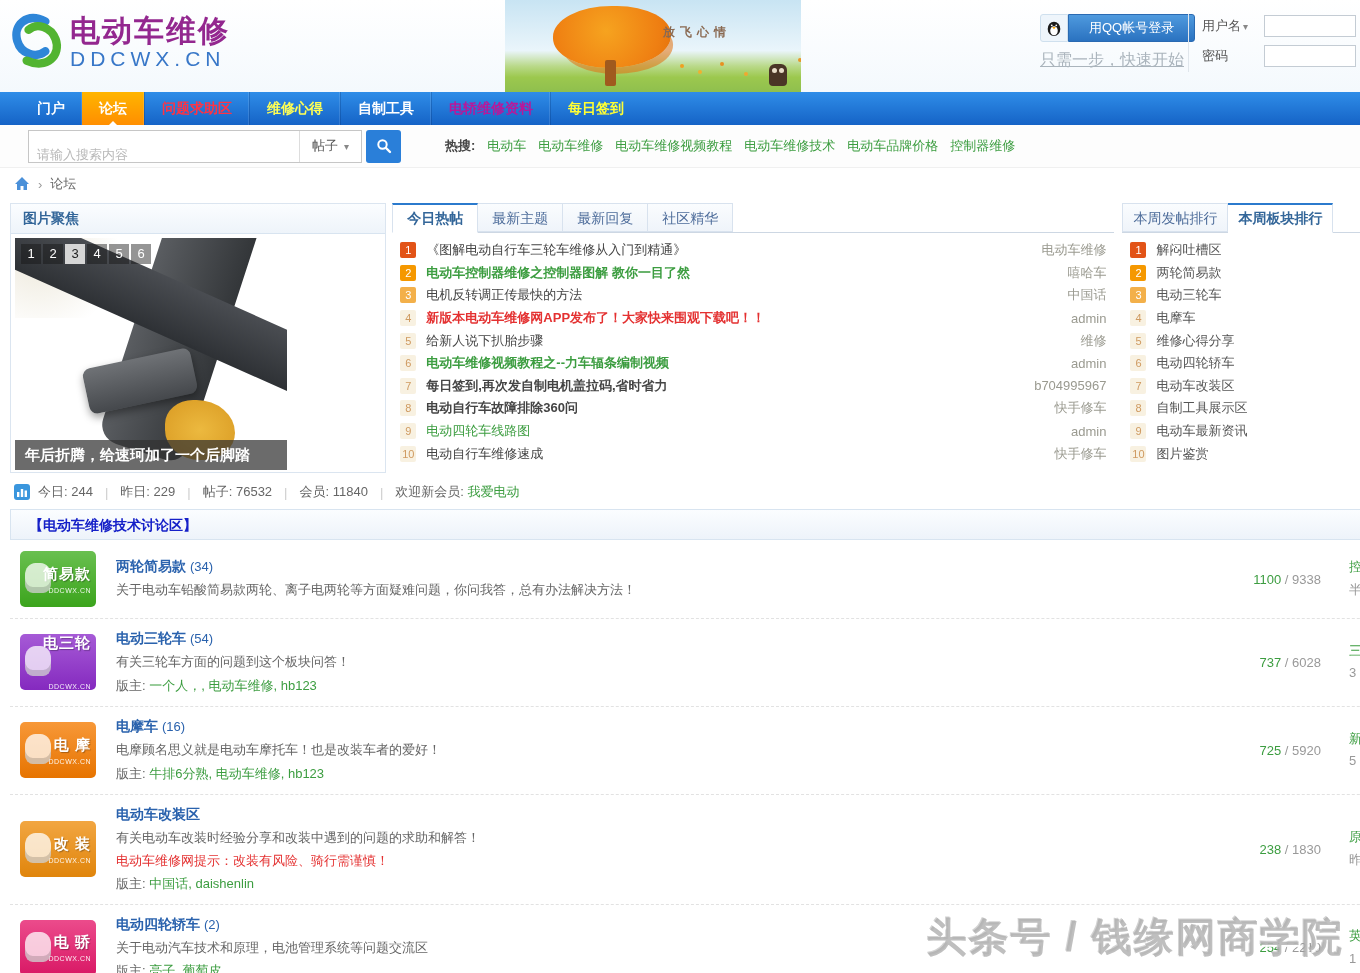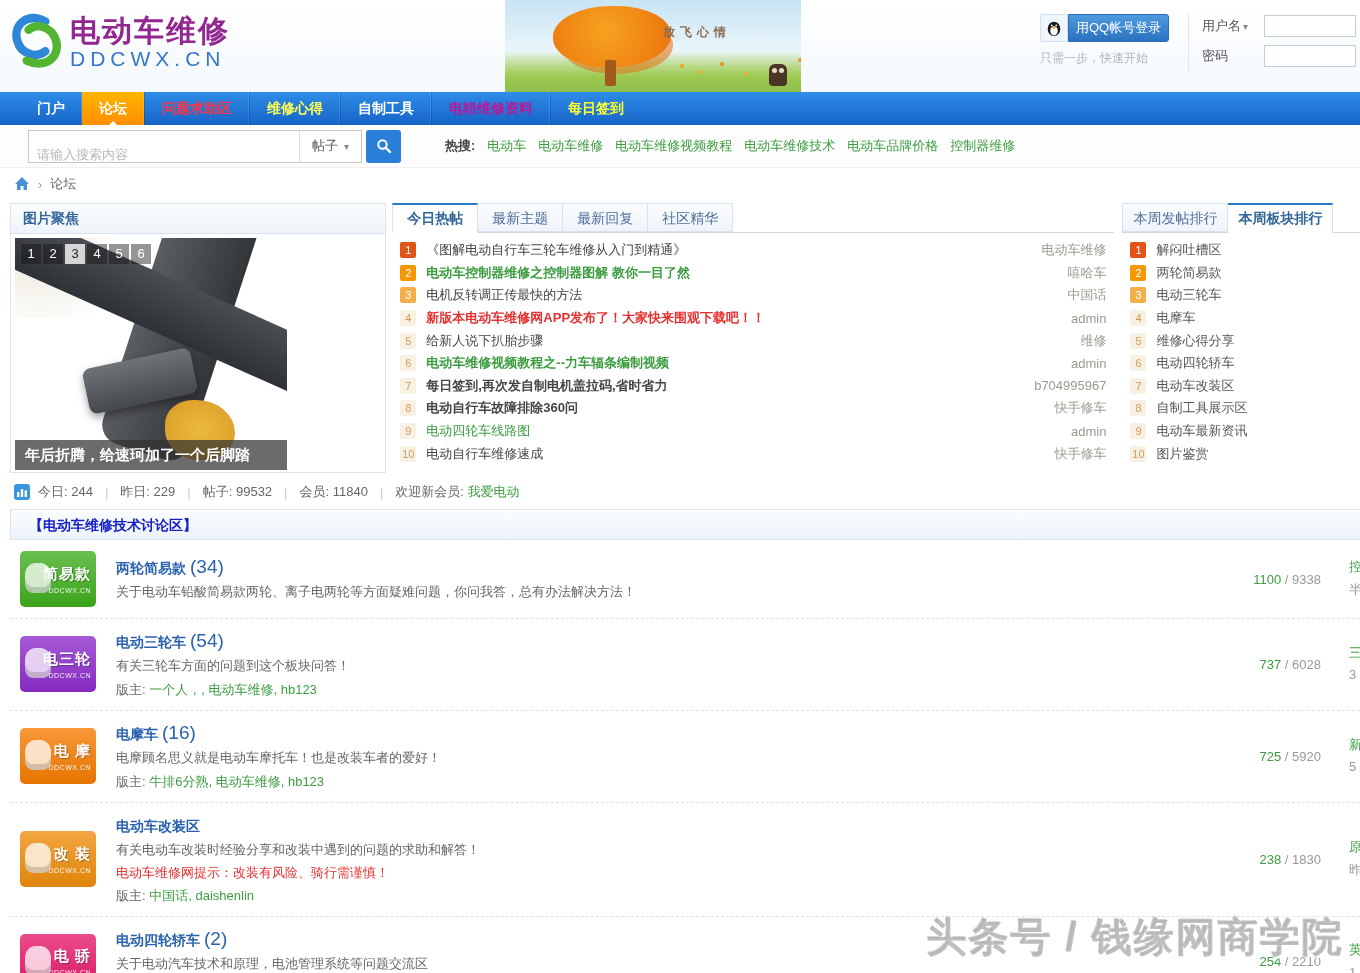--- a/index.html
+++ b/index.html
@@ -18,22 +18,22 @@
 .tree-canopy { position:absolute; left:48px; top:6px; width:118px; height:62px; background:radial-gradient(circle at 45% 40%, #f6a31f, #ef7f12 70%, #e2700c); border-radius:52% 48% 55% 50%; box-shadow:6px 10px 0 -4px rgba(226,112,12,.55); }
 .tree-trunk { position:absolute; left:100px; top:60px; width:11px; height:26px; background:#a05a1e; border-radius:2px; }
 .banner-slogan { position:absolute; right:70px; top:24px; font-size:12px; color:#8a6a52; letter-spacing:5px; font-weight:bold; }
 .owl { position:absolute; right:14px; bottom:6px; width:18px; height:22px; background:#4a3526; border-radius:6px 6px 4px 4px; }
 .owl:before { content:""; position:absolute; left:3px; top:4px; width:5px; height:5px; background:#e8dcc8; border-radius:50%; box-shadow:7px 0 0 #e8dcc8; }
 .leaf-dots { position:absolute; left:175px; top:64px; width:4px; height:4px; background:#f0a020; border-radius:50%;
   box-shadow:18px 6px 0 #f0b030, 40px -2px 0 #e89020, 64px 8px 0 #f0a830, 90px 2px 0 #f0b040, 118px -6px 0 #e89828, 140px 4px 0 #f0a830; }
 .login-area { position:absolute; right:0; top:14px; width:320px; }
 .qq-row { display:flex; align-items:center; }
 .qq-icon-box { width:28px; height:28px; background:#eef5fb; border:1px solid #cfe0ee; border-radius:3px 0 0 3px; display:flex; align-items:center; justify-content:center; }
-.qq-btn { height:28px; padding:0 7px; background:linear-gradient(#4f9ade,#2a72c0); color:#fff; border:1px solid #2a6ab2; border-radius:0 3px 3px 0; font-size:13px; line-height:26px; cursor:pointer; }
-.qq-hint { color:#aab4bc; font-size:12px; margin-top:8px; }
+.qq-btn { height:28px; padding:0 20px; background:linear-gradient(#4f9ade,#2a72c0); color:#fff; border:1px solid #2a6ab2; border-radius:0 3px 3px 0; font-size:13px; line-height:26px; cursor:pointer; }
+.qq-hint { color:#aab4bc; font-size:16px; margin-top:8px;text-decoration:underline; }
 .login-divider { position:absolute; left:148px; top:0; width:1px; height:58px; background:#e0e6ec; }
 .login-fields { position:absolute; left:162px; top:0; }
 .login-field-row { display:flex; align-items:center; height:24px; margin-bottom:6px; }
 .login-label { width:62px; color:#555; font-size:13px; }
 .caret { color:#888; font-size:10px; margin-left:2px; }
 .login-input { width:92px; height:22px; border:1px solid #c4ccd4; background:#fff; padding:0 4px; font-size:12px; }
 
 
 .nav { height:33px; background:linear-gradient(#2f8de8,#1563c6); display:flex; align-items:stretch; padding-left:20px; position:relative; }
 .nav-item { position:relative; display:flex; align-items:center; padding:0 17px; font-size:14px; font-weight:bold; text-decoration:none; cursor:pointer; }
@@ -108,21 +108,21 @@
 .sec-hd { height:31px; line-height:30px; padding-left:18px; background:linear-gradient(#fbfdff,#edf3fa); border:1px solid #d8e4f0; color:#1520c8; font-weight:bold; font-size:14px; }
 .forum-row { display:flex; align-items:center; padding:11px 0; }
 .forum-row + .forum-row { border-top:1px dashed #e2e2e2; }
 .f-icon { position:relative; flex:none; width:76px; height:56px; margin-left:10px; border-radius:5px; overflow:hidden; cursor:pointer;
   background-image:linear-gradient(rgba(255,255,255,.22), rgba(0,0,0,.06)); display:flex; flex-direction:column; justify-content:center; align-items:flex-end; padding-right:5px; }
 .f-icon .veh { position:absolute; left:5px; top:12px; width:26px; height:30px; background:rgba(255,255,255,.75); border-radius:40% 40% 30% 30%; box-shadow:inset 0 -6px 0 rgba(0,0,0,.15); }
 .f-icon-label { color:#fff; font-weight:bold; font-size:15px; letter-spacing:1px; text-shadow:1px 1px 1px rgba(0,0,0,.3); }
 .f-icon-domain { color:rgba(255,255,255,.9); font-size:7px; letter-spacing:.5px; margin-top:3px; }
 .f-info { flex:none; width:1075px; margin-left:20px; }
 .f-title { color:#2a62ad; font-size:14px; font-weight:bold; text-decoration:none; cursor:pointer; }
-.f-count { color:#2a62ad; font-weight:normal; font-size:19px; margin-left:4px; }
+.f-count { color:#2a62ad; font-weight:normal; font-size:13px; margin-left:4px; }
 .f-desc { color:#666; margin-top:5px; line-height:1.45; }
 .f-notice { color:#e43131; margin-top:4px; }
 .f-mods { margin-top:5px; color:#666; }
 .f-mods a { color:#3c9d40; text-decoration:none; cursor:pointer; }
 .f-nums { flex:none; width:130px; text-align:right; font-size:13px; }
 .f-threads { color:#3c9d40; } .f-posts { color:#999; }
 .f-last { flex:none; width:160px; margin-left:28px; overflow:hidden; white-space:nowrap; line-height:1.75; font-size:13px; }
 .f-last-title { color:#3c9d40; display:block; cursor:pointer; }
 .f-last-time { color:#999; display:block; }
 
@@ -369,21 +369,21 @@
     <svg class="icon16" viewBox="0 0 16 16">
         <rect width="16" height="16" rx="3" fill="#3a96dd"></rect>
         <rect x="3" y="8" width="2.4" height="5" fill="#fff"></rect>
         <rect x="6.8" y="5" width="2.4" height="8" fill="#fff"></rect>
         <rect x="10.6" y="6.5" width="2.4" height="6.5" fill="#fff"></rect>
       </svg>
     <span><span>今日:</span> <span>244</span></span>
     <span class="stat-sep">|</span>
     <span><span>昨日:</span> <span>229</span></span>
     <span class="stat-sep">|</span>
-    <span><span>帖子:</span> <span>99532</span></span>
+    <span><span>帖子:</span> <span>76532</span></span>
     <span class="stat-sep">|</span>
     <span><span>会员:</span> <span>11840</span></span>
     <span class="stat-sep">|</span>
     <span><span>欢迎新会员:</span> <a class="stat-green">我爱电动</a></span>
   </div>
 
   <div class="forum-section">
     <div class="sec-hd">【电动车维修技术讨论区】</div>
 
     <div class="forum-row">
@@ -397,21 +397,21 @@
         <div class="f-desc">关于电动车铅酸简易款两轮、离子电两轮等方面疑难问题，你问我答，总有办法解决方法！</div>
       </div>
       <div class="f-nums"><span class="f-threads">1100</span><span class="f-posts"> / 9338</span></div>
       <div class="f-last">
           <a class="f-last-title">控制</a>
           <span class="f-last-time">半小</span>
         </div>
     </div>
 
     <div class="forum-row">
-      <div class="f-icon" style="background-color: rgb(141, 44, 203);">
+      <div class="f-icon" style="background-color: rgb(141, 44, 203); justify-content: space-between;">
           <span class="veh"></span>
           <span class="f-icon-label">电三轮</span>
           <span class="f-icon-domain">DDCWX.CN</span>
         </div>
       <div class="f-info">
         <div><a class="f-title">电动三轮车</a><span class="f-count">(54)</span></div>
         <div class="f-desc">有关三轮车方面的问题到这个板块问答！</div>
         <div class="f-mods"><span>版主:</span> <a>一个人，, 电动车维修, hb123</a></div>
       </div>
       <div class="f-nums"><span class="f-threads">737</span><span class="f-posts"> / 6028</span></div>

